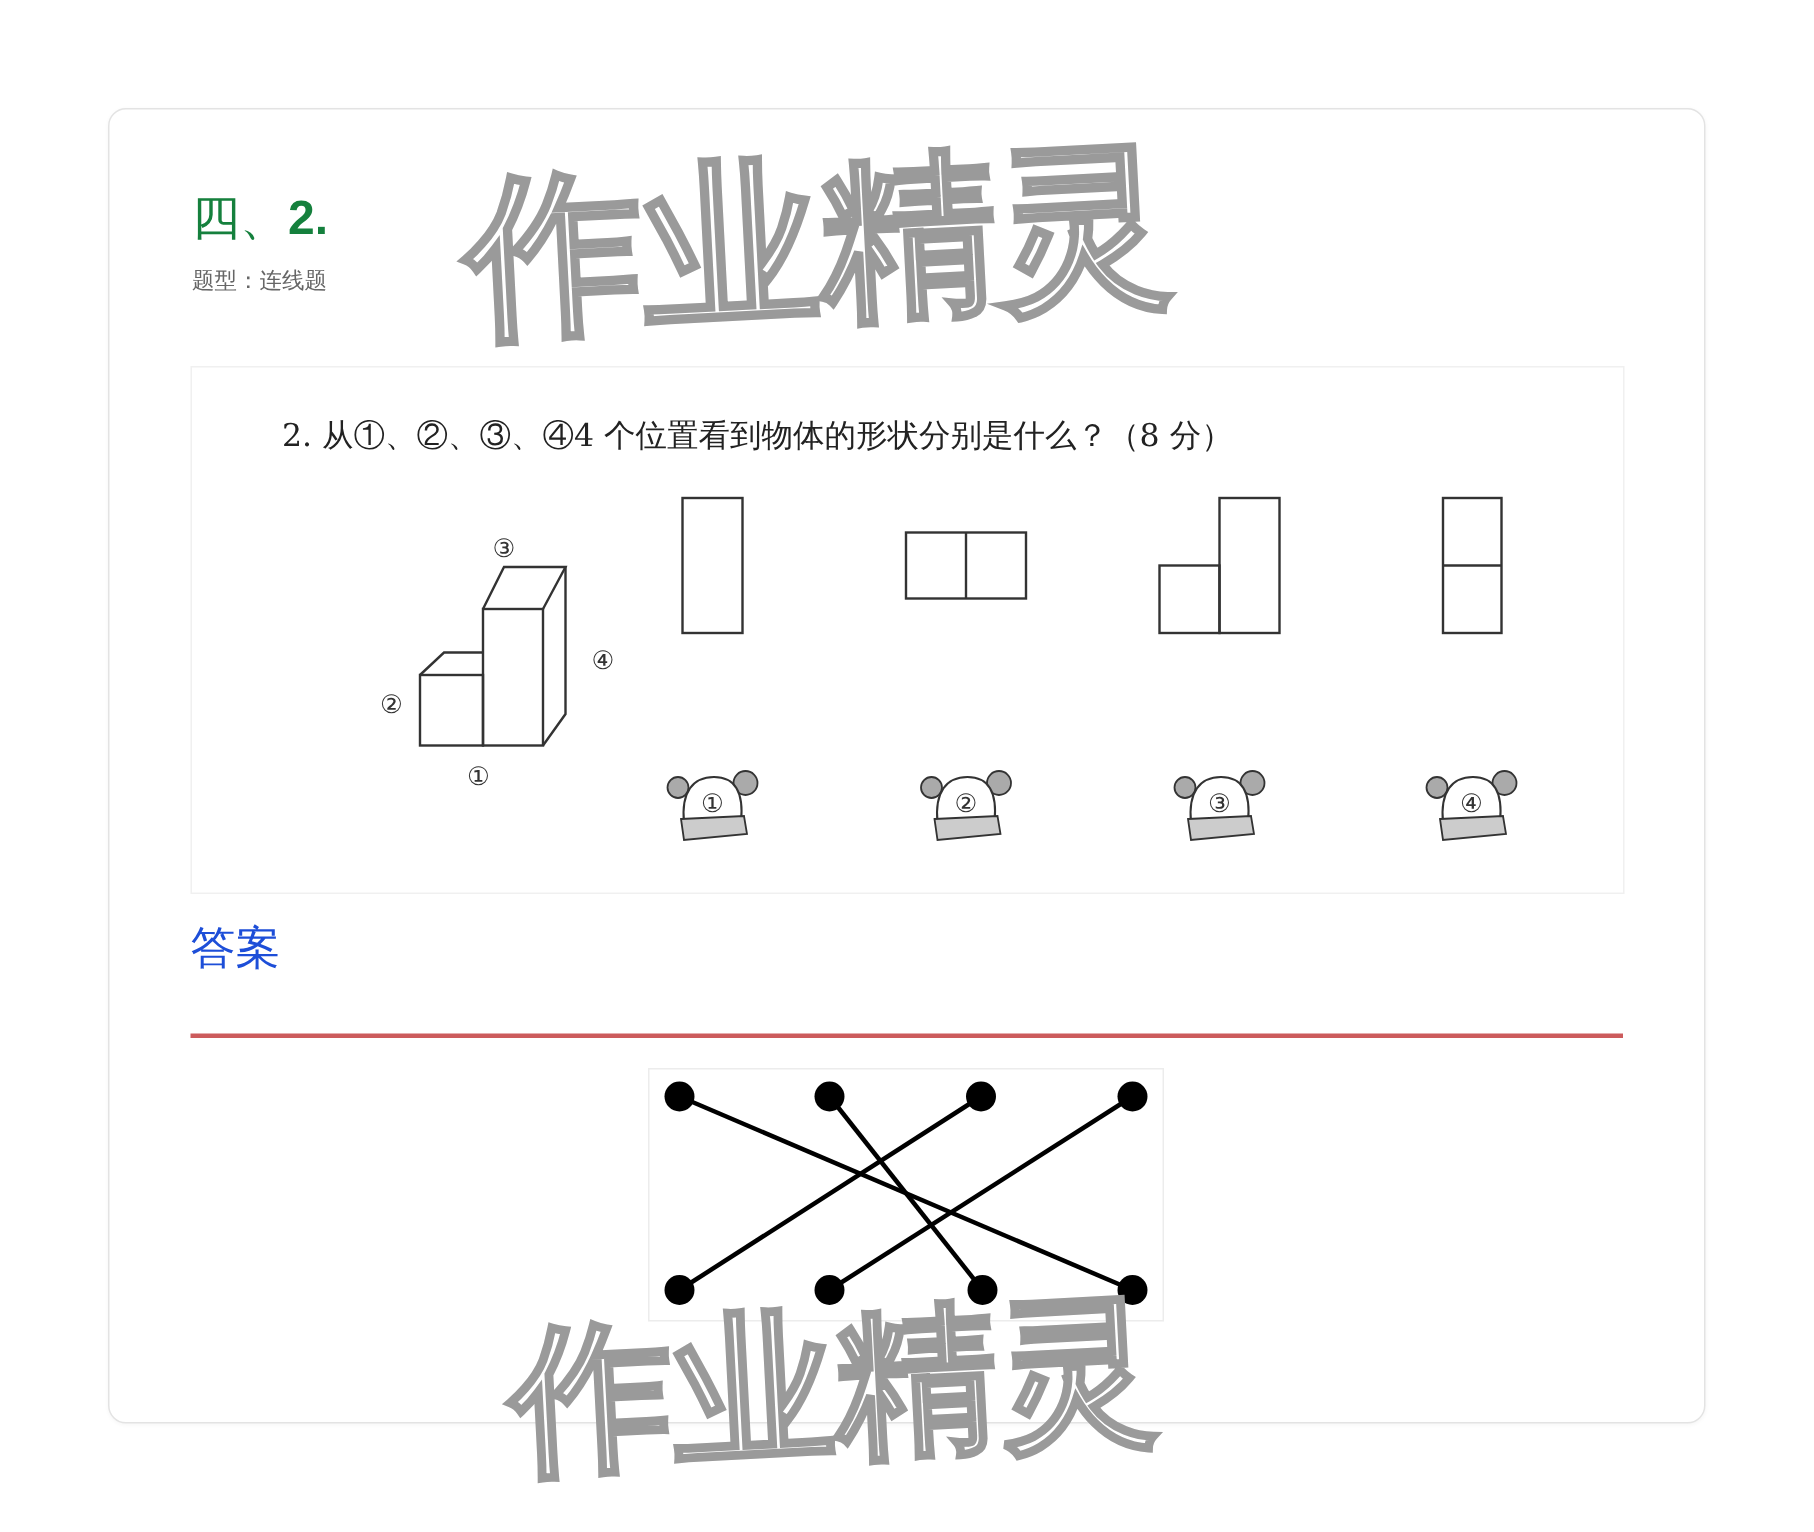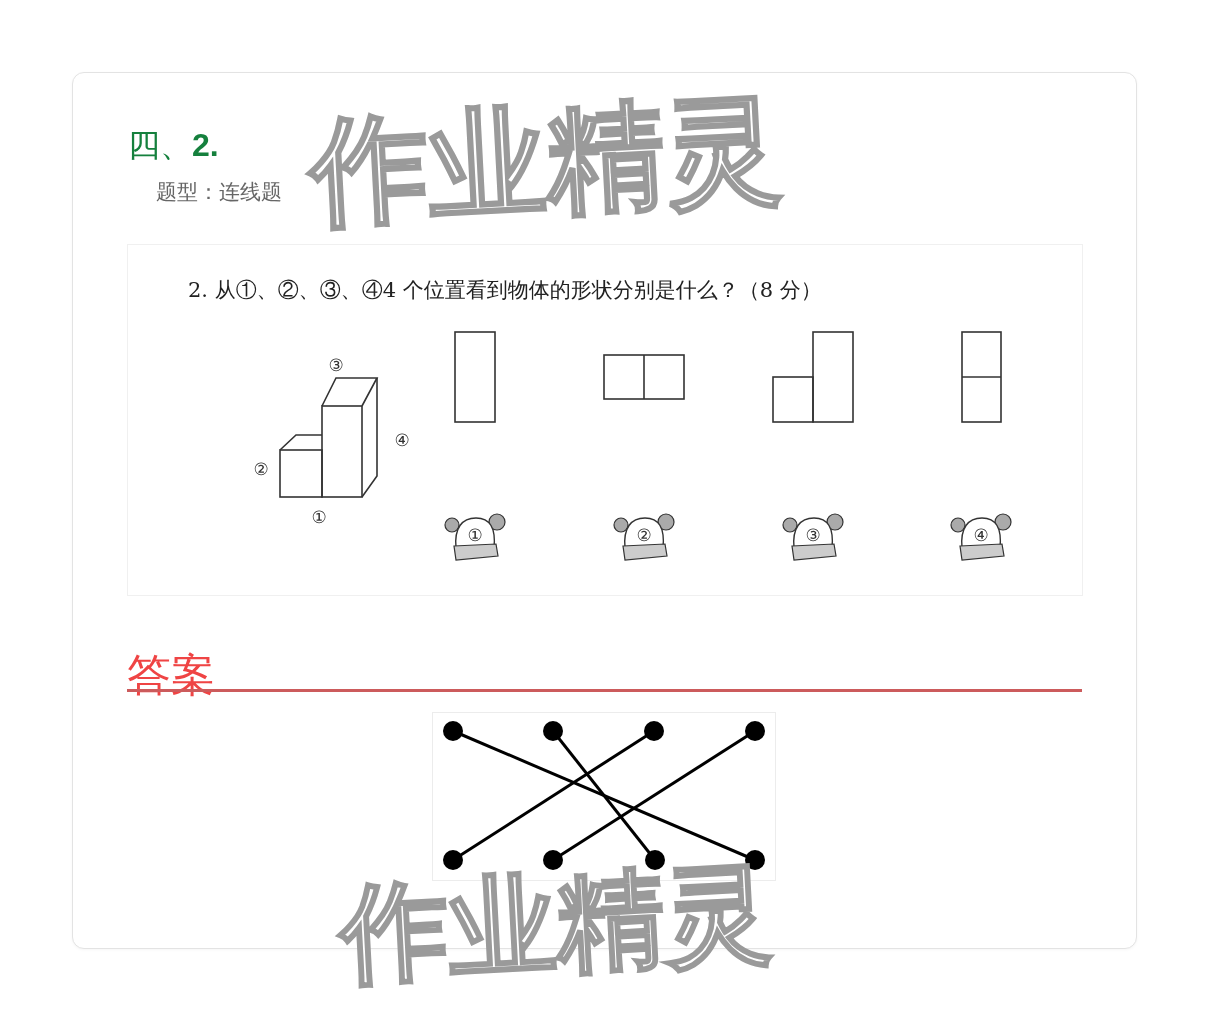--- a/index.html
+++ b/index.html
@@ -8,34 +8,33 @@
     position: absolute; left: 72px; top: 72px; width: 1063px; height: 875px;
     border: 1px solid #e3e3e3; border-radius: 12px; background: #fff;
     box-shadow: 0 1px 3px rgba(0,0,0,0.04);
   }
   .title {
     position: absolute; left: 128px; top: 124px; font-size: 32px; color: #15803d;
     font-family: "DejaVu Sans", sans-serif; font-weight: normal; letter-spacing: 0px;
   }
   .title .num { font-weight: bold; font-family: "Liberation Sans", sans-serif; }
   .qtype {
-    position: absolute; left: 128px; top: 178px; font-size: 21px; color: #666;
+    position: absolute; left: 128px; top: 178px; font-size: 15px; color: #666;
     font-family: Liberation Mono, monospace;
-    margin-left: 28px;
   }
   .question-box {
     position: absolute; left: 127px; top: 244px; width: 954px; height: 350px;
     border: 1px solid #f0f0f0; background: #fff;
   }
   .qtext {
     position: absolute; left: 188px; top: 276px; font-size: 21px; color: #222;
     font-family: "DejaVu Serif", serif; white-space: nowrap; text-align: right;
   }
   .answer-heading {
-    position: absolute; left: 127px; top: 646px; font-size: 44px; color: #ef4444;
+    position: absolute; left: 127px; top: 612px; font-size: 30px; color: #1d4ed8;
     font-family: "DejaVu Serif", serif;
   }
   .answer-rule {
     position: absolute; left: 127px; top: 689px; width: 955px; height: 3px; background: #cc5b5c;
   }
   .answer-box {
     position: absolute; left: 432px; top: 712px; width: 342px; height: 167px;
     border: 1px solid #ececec; background: #fff;
   }
   svg { position: absolute; overflow: visible; }

